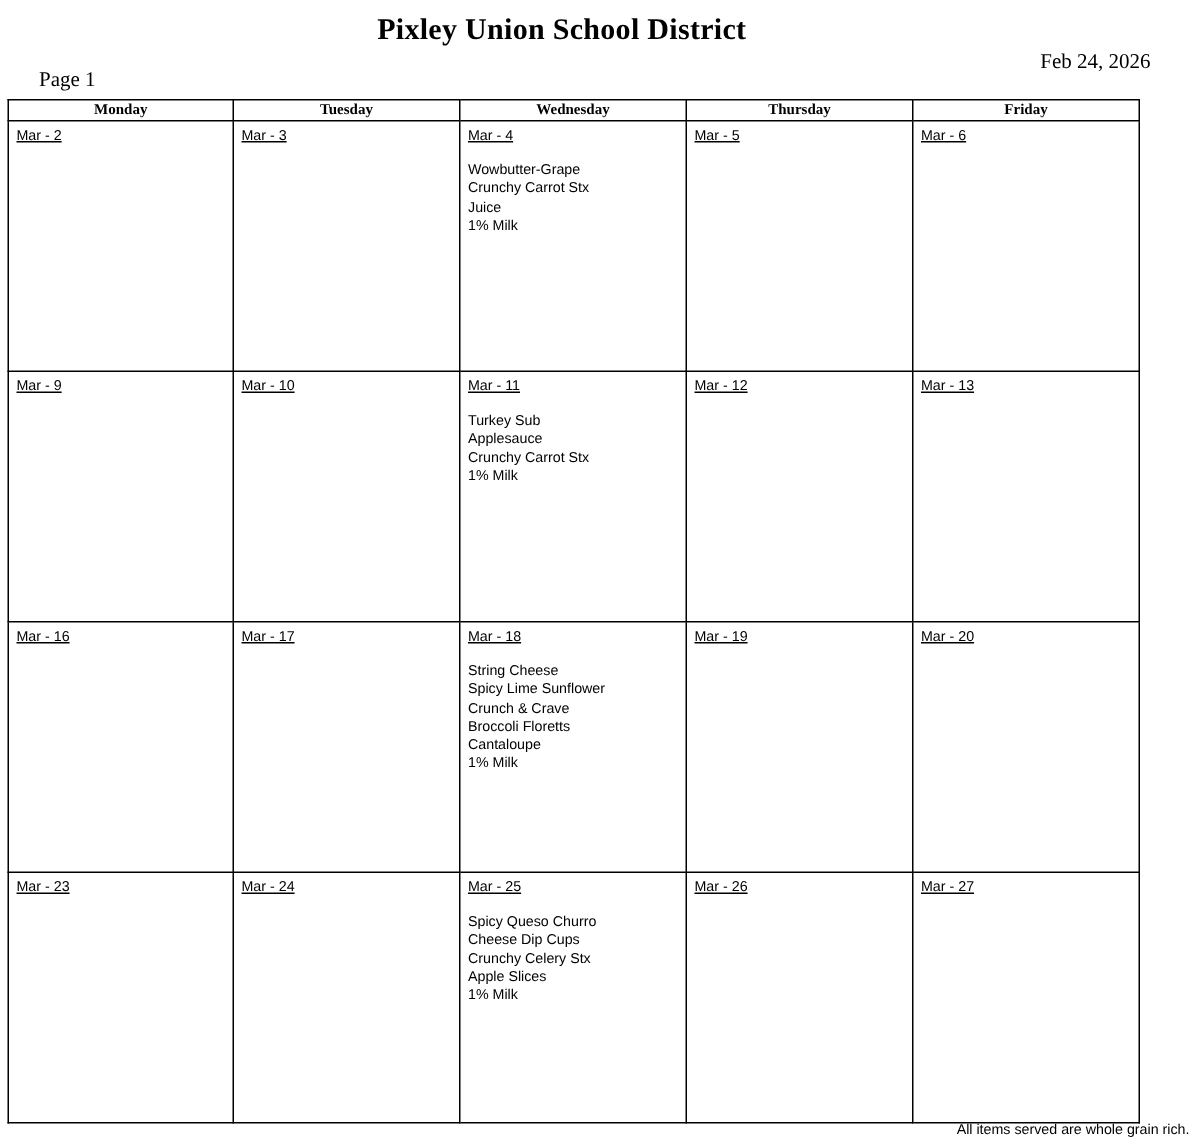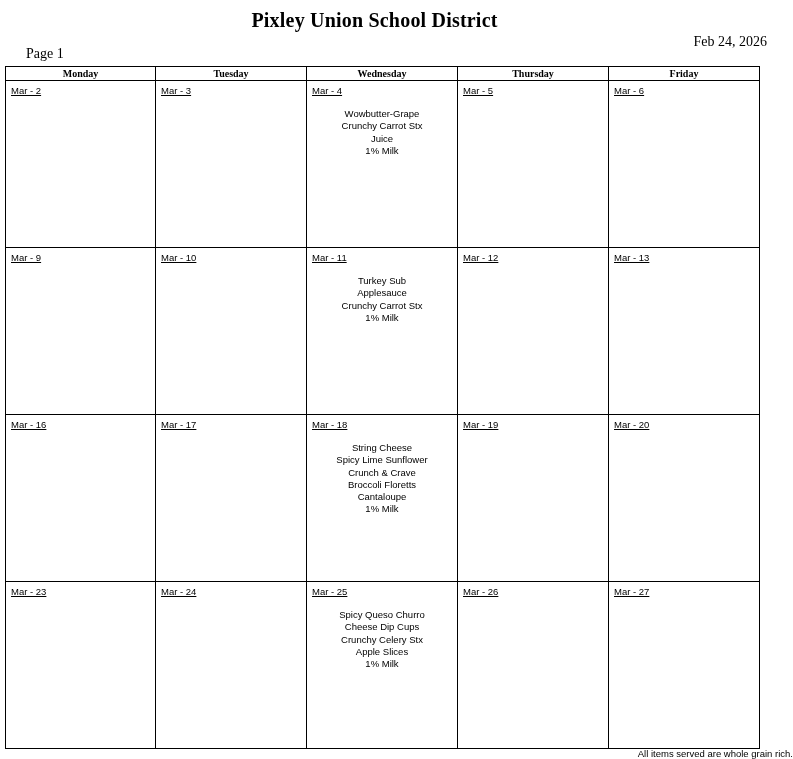--- a/index.html
+++ b/index.html
@@ -92,21 +92,20 @@
     height: 100%;
   }
   .day-num {
     font-size: 9.5px;
     line-height: 12px;
     white-space: nowrap;
     text-decoration: underline;
   }
   .items {
     margin-top: 11px;
-    text-align: center;
   }
   .item {
     font-size: 9.5px;
     line-height: 12.3px;
     white-space: nowrap;
   }
   
   .footer-note {
     position: absolute;
     top: 748px;

